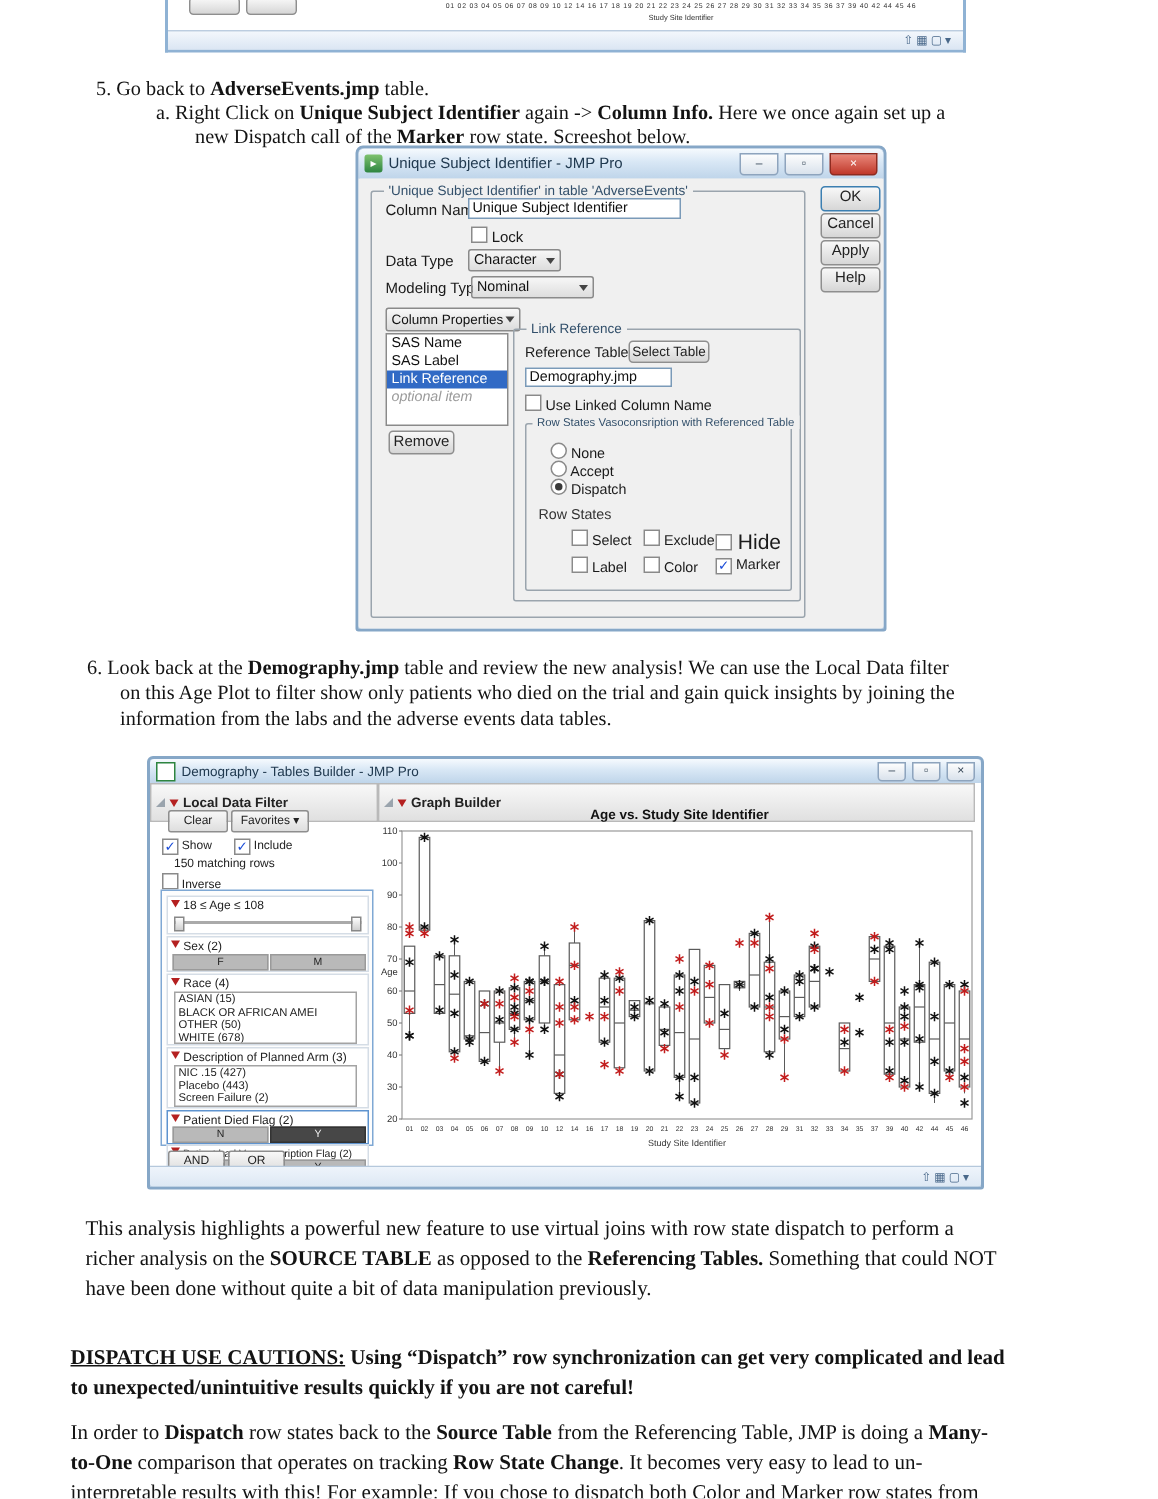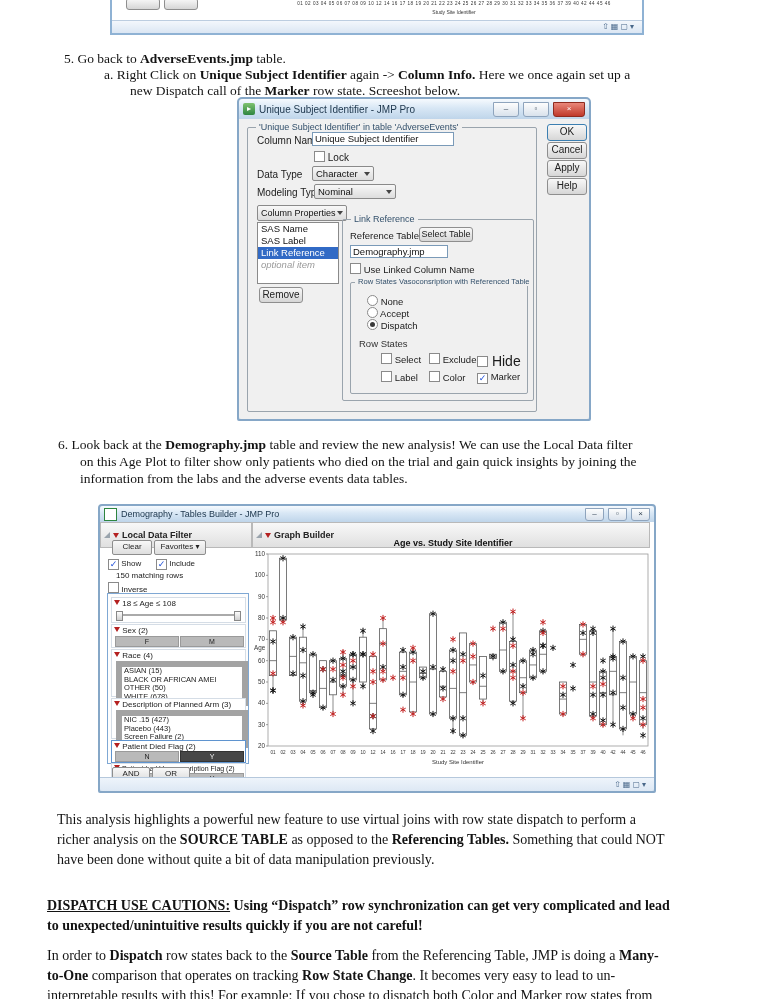--- a/index.html
+++ b/index.html
@@ -51,21 +51,21 @@
   .listbox .opt{height:12px;line-height:12px;padding:0 3px;white-space:nowrap;overflow:hidden;}
   .listbox .opt.sel{background:#316ac5;color:#fff;}
   .listbox .opt.optional{font-style:italic;color:#9a9a9a;}
   
   .phead{position:absolute;height:13px;background:linear-gradient(#f8f8f8,#e0e0e0);border:1px solid #b9b9b9;
          font-size:9px;font-weight:bold;color:#222;display:flex;align-items:center;gap:3px;padding:12px 3px;box-sizing:border-box;}
   .fltlab{font-size:8px;color:#222;white-space:nowrap;font-family:"Liberation Sans","DejaVu Sans",sans-serif;}
   .seg{position:absolute;height:9px;background:#b9b9b9;border:1px solid #9a9a9a;font-size:7px;line-height:9px;
        text-align:center;color:#222;font-family:"Liberation Sans","DejaVu Sans",sans-serif;}
   .seg.dark{background:#474747;color:#f2f2f2;border-color:#333;}
-  .minilist{position:absolute;background:#fff;border:6px solid #a3a3a3;font-size:7.5px;line-height:8.5px;
+  .minilist{position:absolute;background:#fff;border:1px solid #a3a3a3;font-size:7.5px;line-height:8.5px;
             font-family:"Liberation Sans","DejaVu Sans",sans-serif;color:#222;overflow:hidden;}
   .minilist .opt{padding:0 2px;white-space:nowrap;}
   .fblock{position:absolute;left:3px;width:133px;border:1px solid #d5dde6;background:#fff;}
   .fblock.hl{border:1px solid #5f94cf;}
   .slider{position:absolute;left:4px;right:4px;top:13px;height:8px;}
   .slider .track{position:absolute;left:0;right:0;top:3px;height:2px;background:#aaa;}
   .slider .hdl{position:absolute;top:0;width:5px;height:8px;background:linear-gradient(#fdfdfd,#cfcfcf);border:1px solid #888;}
   .tinybtn{position:absolute;background:linear-gradient(#f8f8f8,#dedede);border:1px solid #8e8e8e;border-radius:2px;
            font-size:8px;text-align:center;color:#222;font-family:"Liberation Sans","DejaVu Sans",sans-serif;}
 </style>

